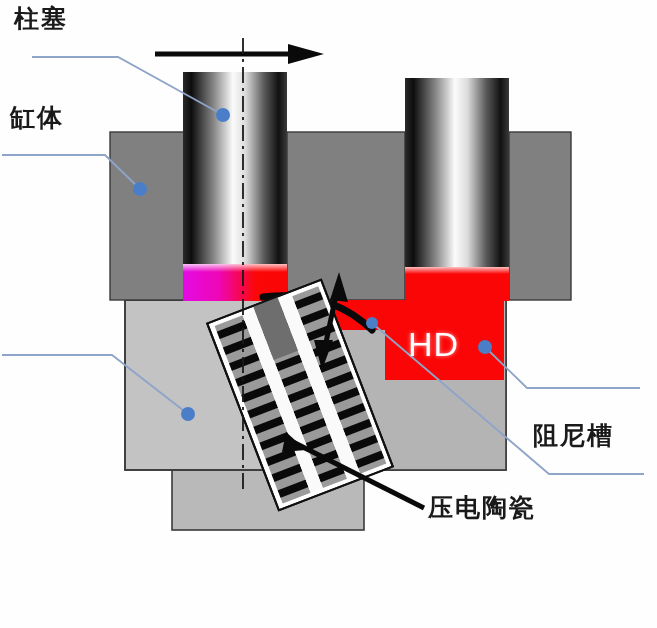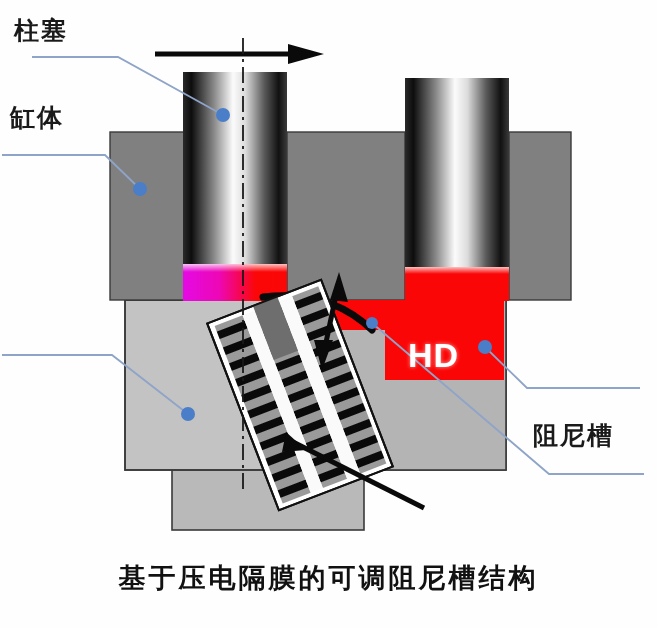--- a/index.html
+++ b/index.html
@@ -152,28 +152,28 @@
 
     <g fill="#4a7ec8">
       <circle cx="223" cy="115" r="7"></circle>
       <circle cx="140" cy="189" r="7"></circle>
       <circle cx="188" cy="414" r="7"></circle>
       <circle cx="485" cy="347" r="7"></circle>
       <circle cx="372" cy="323" r="6"></circle>
     </g>
   </svg>
 
-  <div style="position:absolute;left:408px;top:336px;font-size:34px;
-              font-weight:700;color:#ffffff;letter-spacing:1px;
+  <div style="position:absolute;left:408px;top:325px;font-size:34px;
+              font-weight:400;color:#ffffff;letter-spacing:1px;
               text-shadow:0 0 4px rgba(255,255,255,.6);">HD</div>
 
-  <div class="lbl" style="left:14px;top:18px;text-align:center;">柱塞</div>
+  <div class="lbl" style="left:14px;top:6px;text-align:center;">柱塞</div>
 
   <div class="lbl" style="left:10px;top:105px;text-align:center;">缸体</div>
 
 
 
   <div class="lbl" style="left:533px;top:423px;">阻尼槽</div>
 
+  <div class="lbl" style="left:428px;top:495px;">压电陶瓷</div>
 
-  <div class="caption" style="top:560px;">基于压电隔膜的可调阻尼槽结构</div>
 
 </div>
 
 </body></html>

